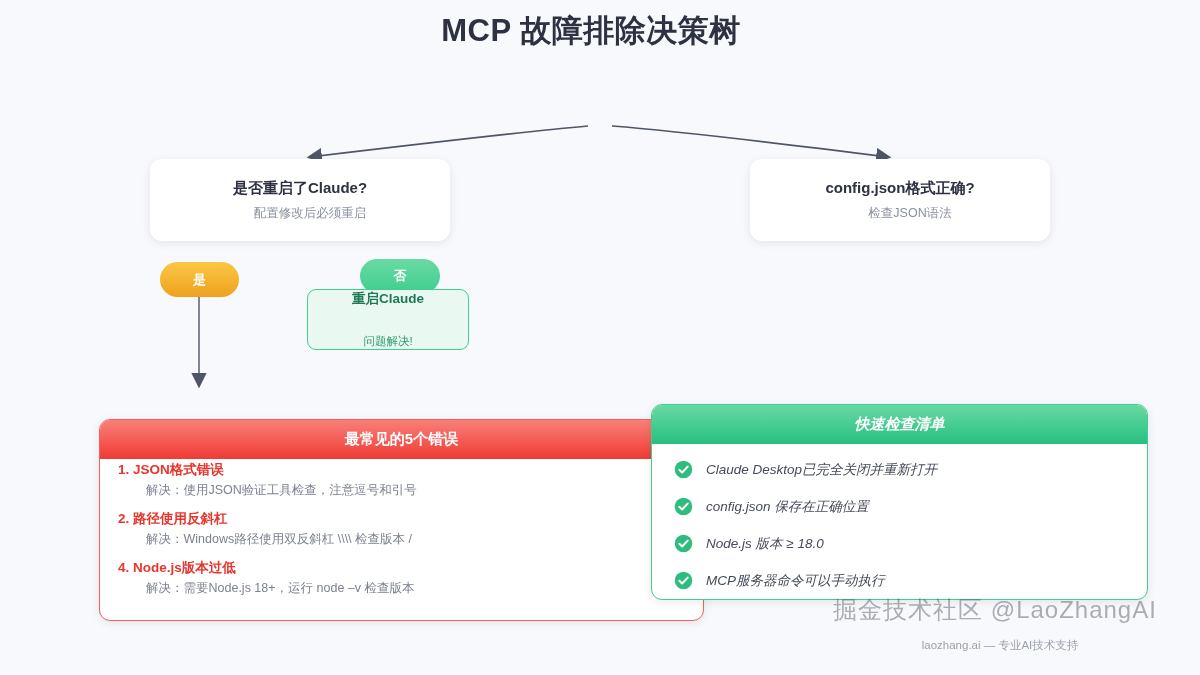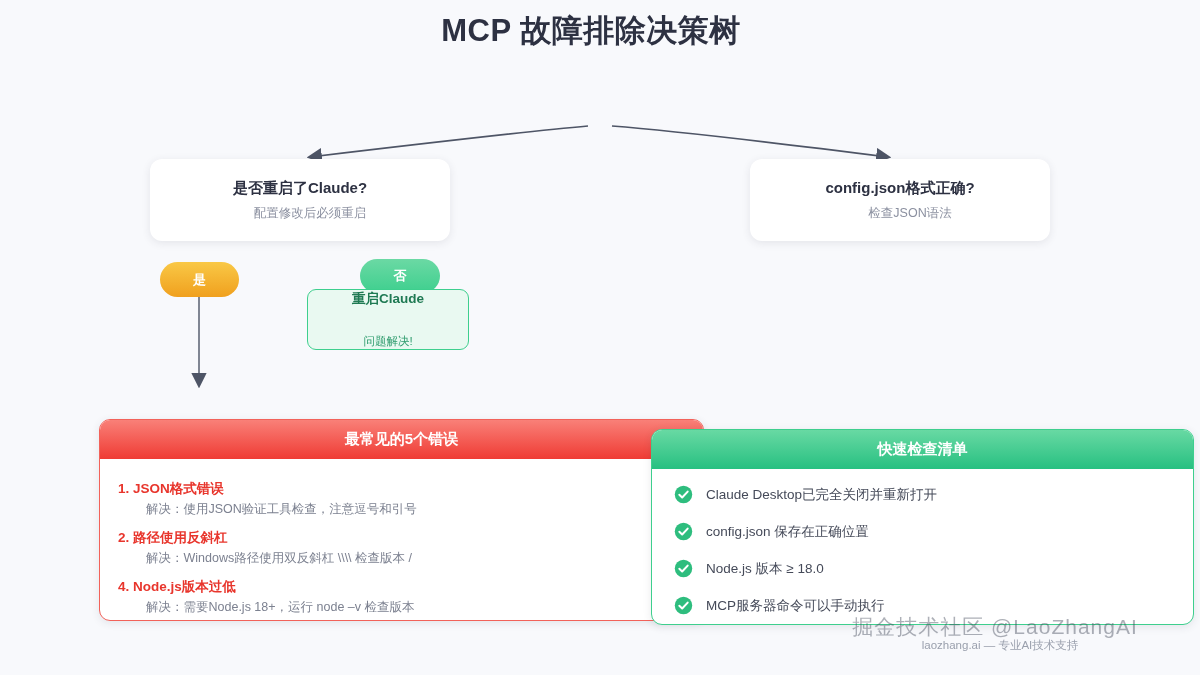--- a/index.html
+++ b/index.html
@@ -79,30 +79,30 @@
 
   
   .panel {
     position: absolute;
     background: #ffffff;
     border-radius: 11px;
     overflow: hidden;
     box-shadow: 0 2px 9px rgba(45,49,66,0.10);
   }
   .panel.errors    { left: 99px;  top: 419px; width: 605px; height: 202px; border: 1.5px solid #f2625a; }
-  .panel.checklist { left: 651px; top: 429px; width: 543px; height: 196px; border: 1.5px solid #3ecf8e; }
+  .panel.checklist { left: 651px; top: 404px; width: 497px; height: 196px; border: 1.5px solid #3ecf8e; font-style: italic; }
 
   .panel-header {
     height: 39px; display: flex; align-items: center; justify-content: center;
     color: #ffffff; font-size: 15px; font-weight: 700;
   }
   .panel.errors .panel-header    { background: linear-gradient(180deg, #f98078 0%, #ef3b34 100%); }
   .panel.checklist .panel-header { background: linear-gradient(180deg, #68d9a3 0%, #27c081 100%); }
 
-  .panel-body { padding: 21px 18px 10px 18px; }
+  .panel-body { padding: 2px 18px 10px 18px; }
 
   
   .error-item { margin-bottom: 11px; }
   .error-item:last-child { margin-bottom: 0; }
   .error-name {
     font-size: 13.5px; font-weight: 700; color: #e8352c;
     margin-bottom: 3px;
   }
   .error-fix {
     font-size: 12.5px; color: #7c8190;
@@ -119,23 +119,23 @@
   .check-icon { width: 19px; height: 19px; flex: 0 0 19px; display: block; }
   .check-label { font-size: 13.5px; color: #454a59; }
 
   
   .footer-note {
     position: absolute; left: 800px; top: 638px; width: 400px;
     text-align: center;
     font-size: 11.5px; color: #9aa0ad;
   }
   .watermark {
-    position: absolute; left: 790px; top: 613px; width: 410px;
+    position: absolute; left: 790px; top: 594px; width: 410px;
     text-align: center;
-    font-size: 21px; font-weight: 500;
+    font-size: 24px; font-weight: 500;
     color: rgba(60,66,84,0.42);
     letter-spacing: 1px;
     white-space: nowrap;
   }
 </style>
 </head>
 <body>
 
 <div id="stage">
 

